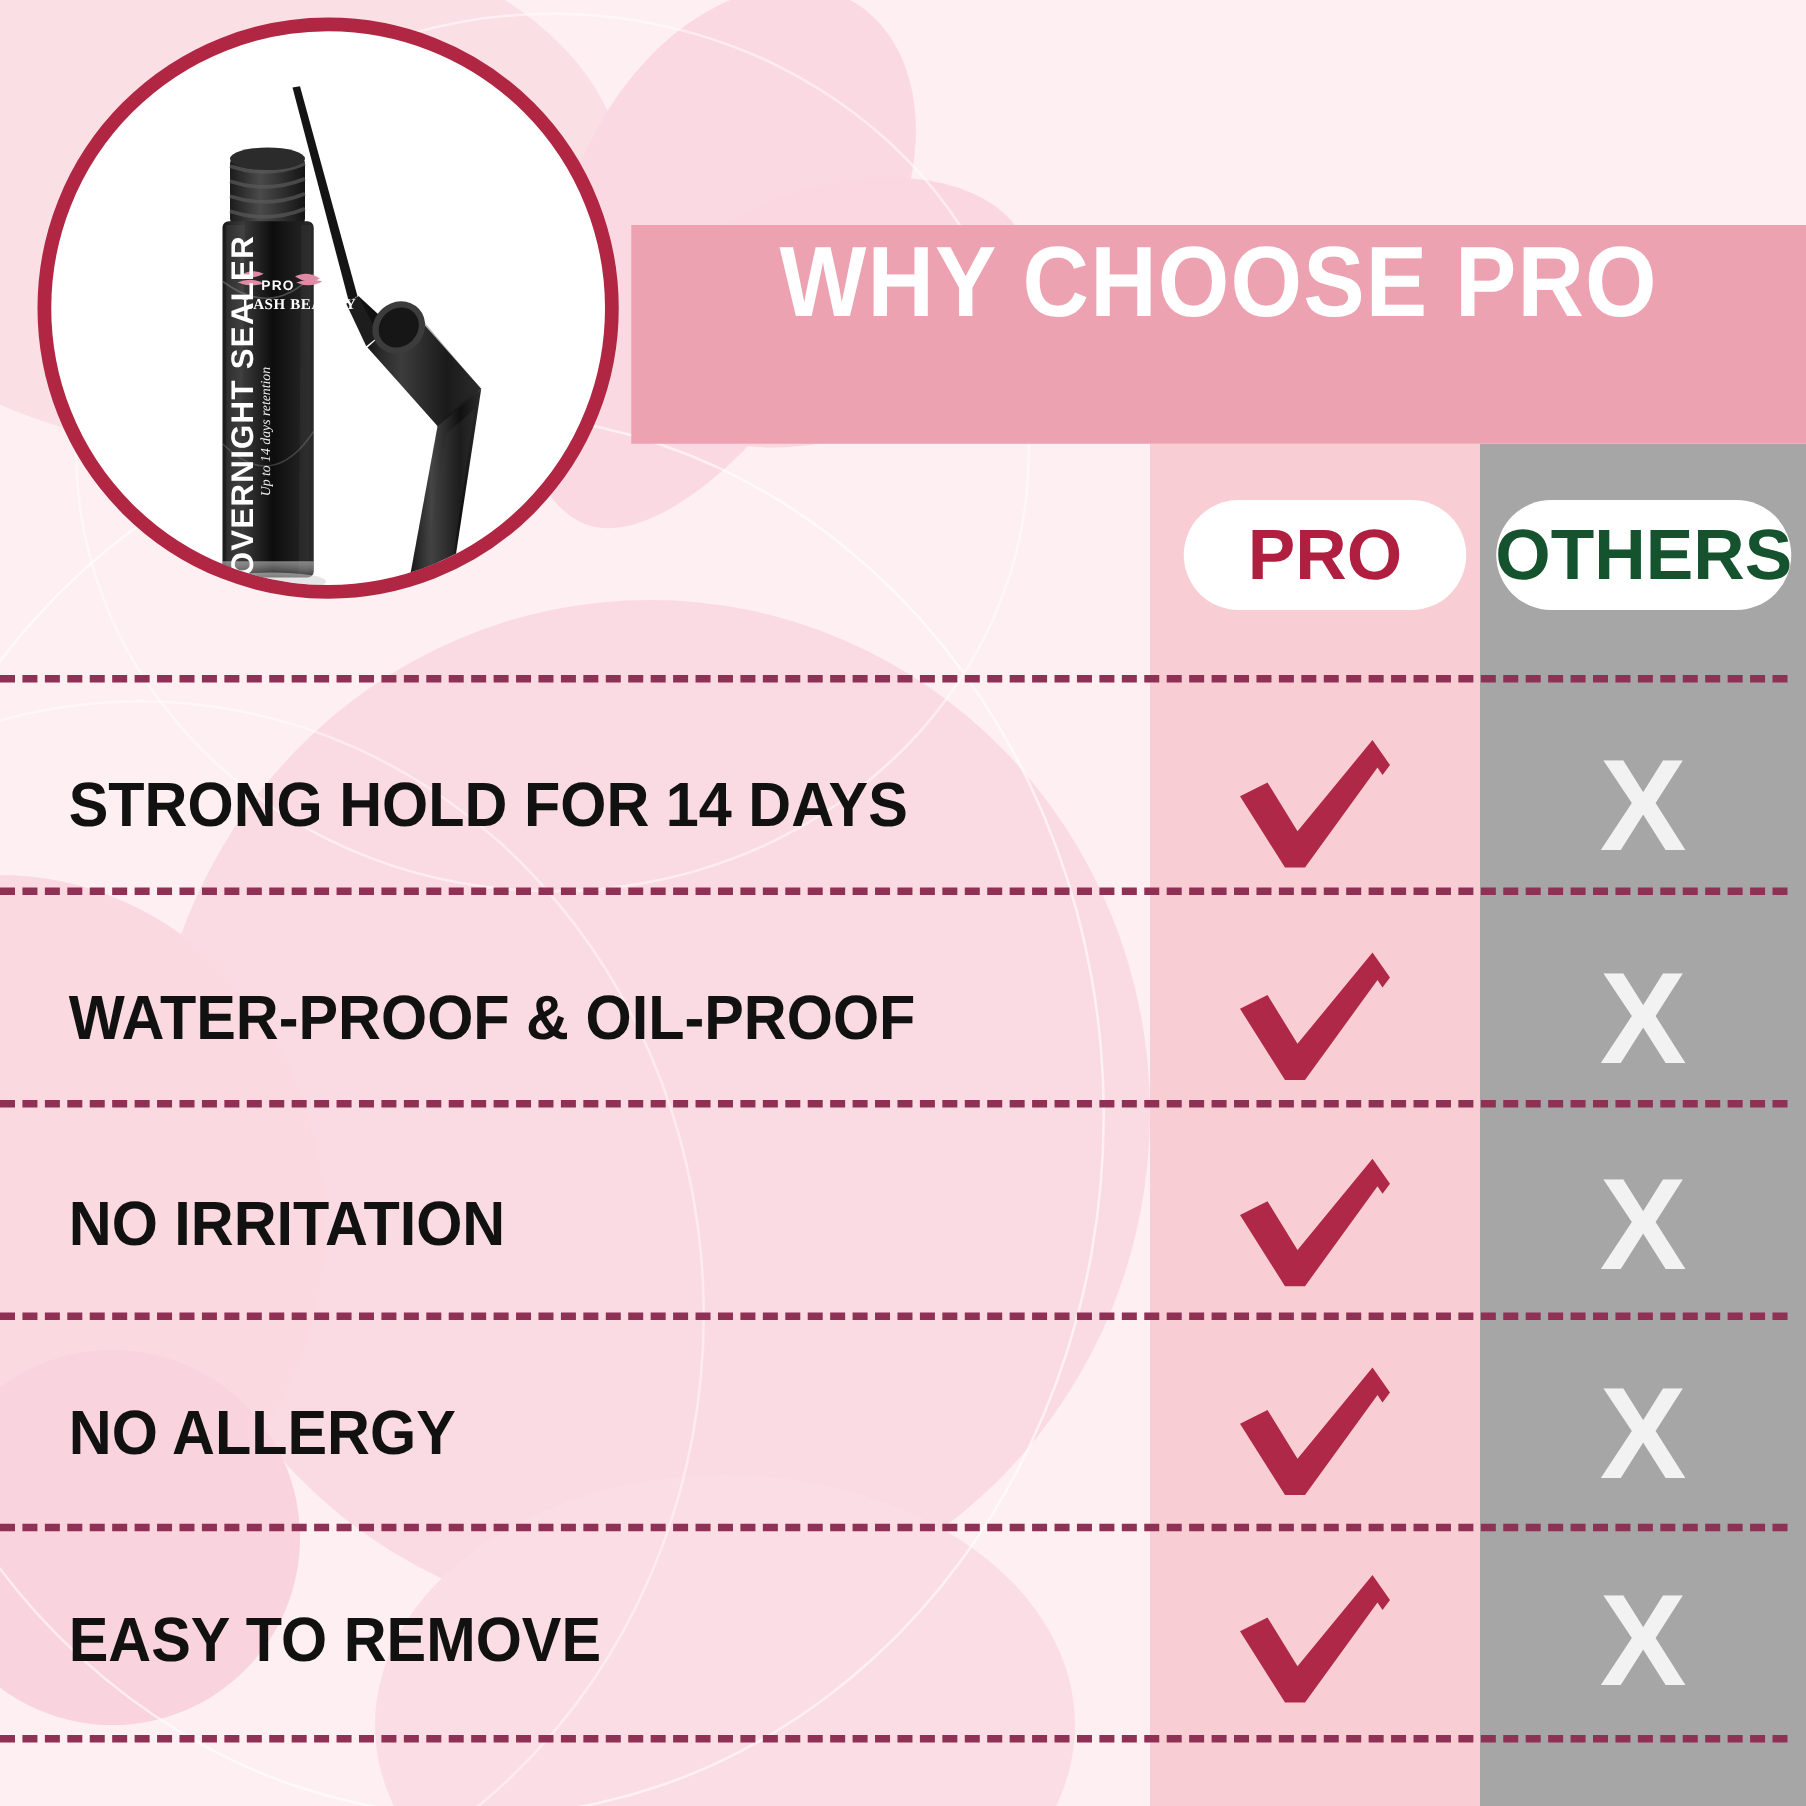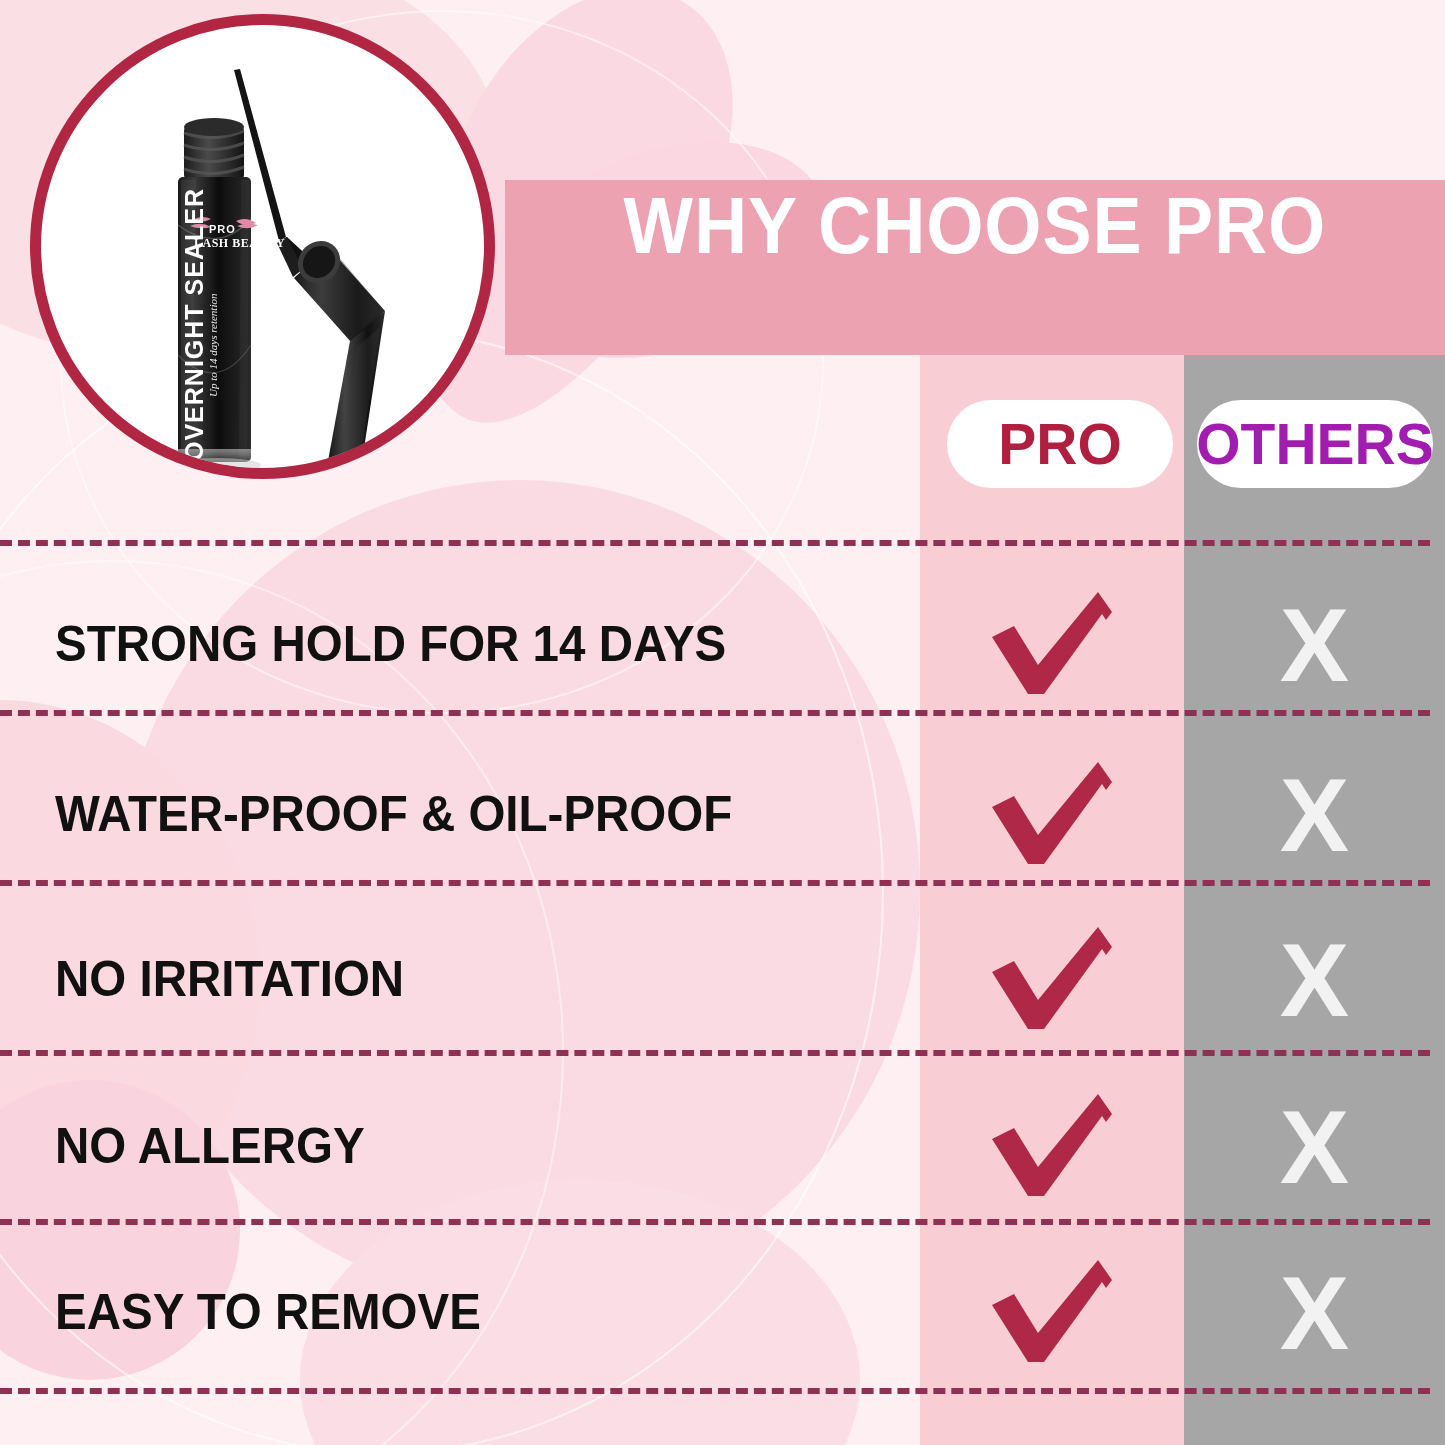--- a/index.html
+++ b/index.html
@@ -115,21 +115,21 @@
   }
   .pill-pro   { left: 947px;  width: 226px; }
   .pill-other { left: 1197px; width: 236px; }
   .pill-label {
     font-size: 57px;
     font-weight: 700;
     letter-spacing: 0px;
     white-space: nowrap;
   }
   .pill-pro .pill-label   { color: #b01f3f; }
-  .pill-other .pill-label { color: #a21caf; }
+  .pill-other .pill-label { color: #14532d; }
 
   
   .divider {
     position: absolute;
     left: 0;
     width: 1430px;
     height: 0;
     border-top: 6px dashed #8f3055;
     z-index: 6;
   }

